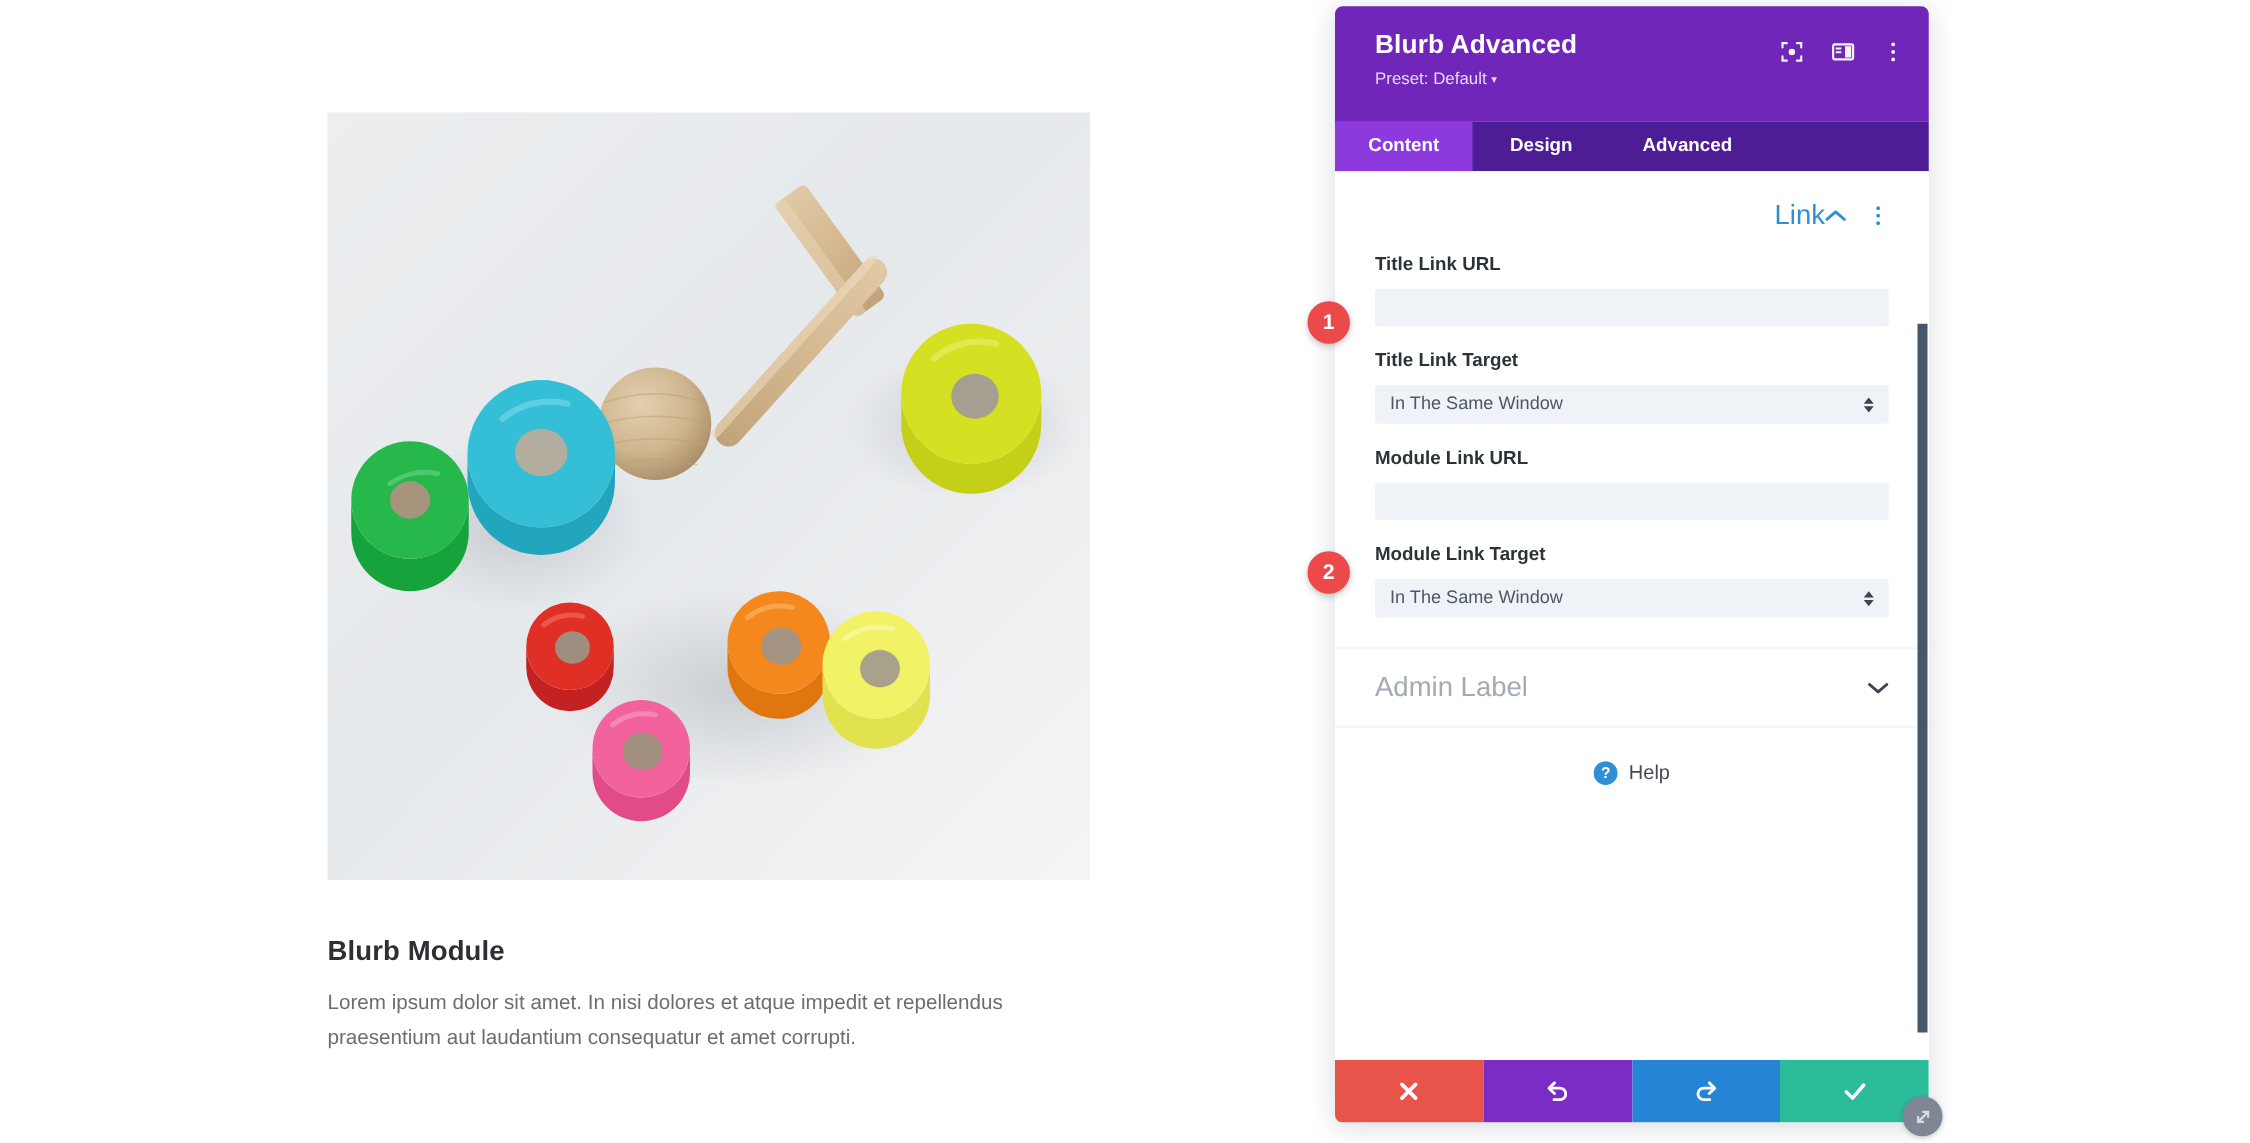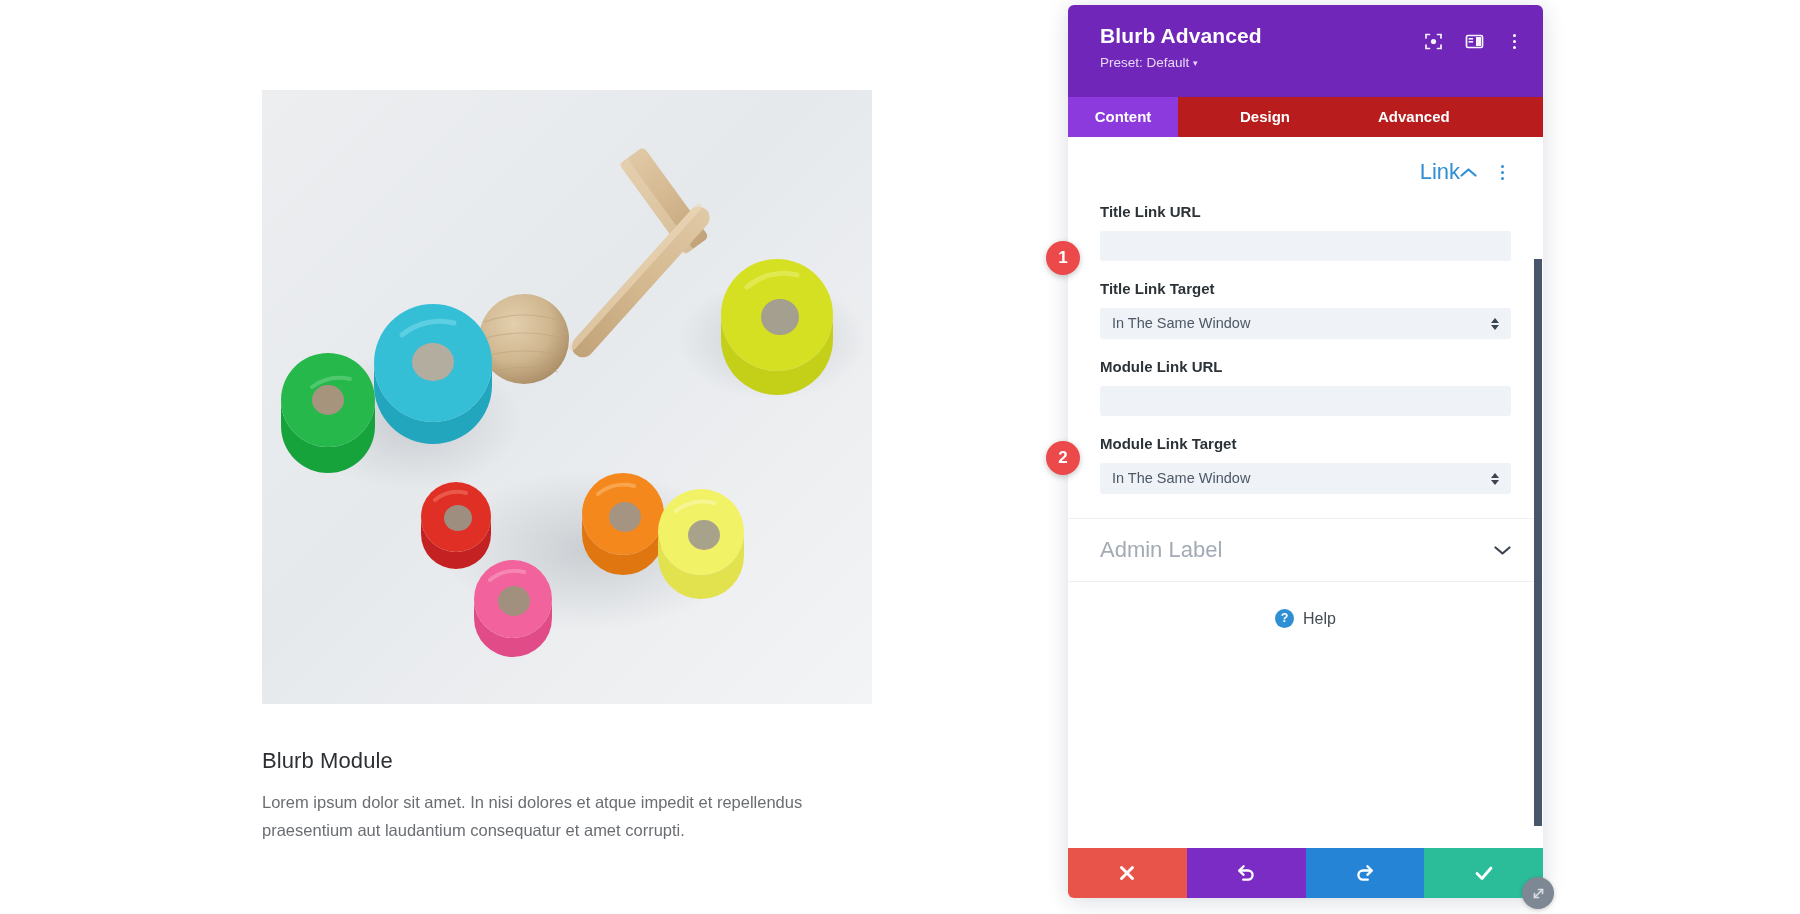--- a/index.html
+++ b/index.html
@@ -39,21 +39,21 @@
     width: 610px;
     height: 614px;
     position: relative;
     overflow: hidden;
     background: #e9ecee;
   }
 
   .blurb-title {
     margin-top: 44px;
     font-size: 22px;
-    font-weight: 400;
+    font-weight: 700;
     color: #2c2f34;
     letter-spacing: 0.1px;
   }
 
   .blurb-desc {
     margin-top: 14px;
     font-size: 16.5px;
     line-height: 1.72;
     color: #6a6e73;
     width: 600px;
@@ -112,23 +112,22 @@
   .dots-v {
     display: flex; flex-direction: column; gap: 3px;
     align-items: center; justify-content: center;
     width: 18px; height: 21px; cursor: pointer;
   }
   .dots-v i { width: 3px; height: 3px; background: #ffffff; border-radius: 50%; display: block; }
 
   
   .modal-tabs {
     display: flex;
-    background: #b91c1c;
+    background: #4c1d95;
     height: 40px;
-    gap: 32px;
   }
   .tab {
     flex: 0 0 auto;
     padding: 0 26px;
     height: 40px;
     line-height: 40px;
     color: #ffffff;
     font-size: 15px;
     font-weight: bold;
     cursor: pointer;

